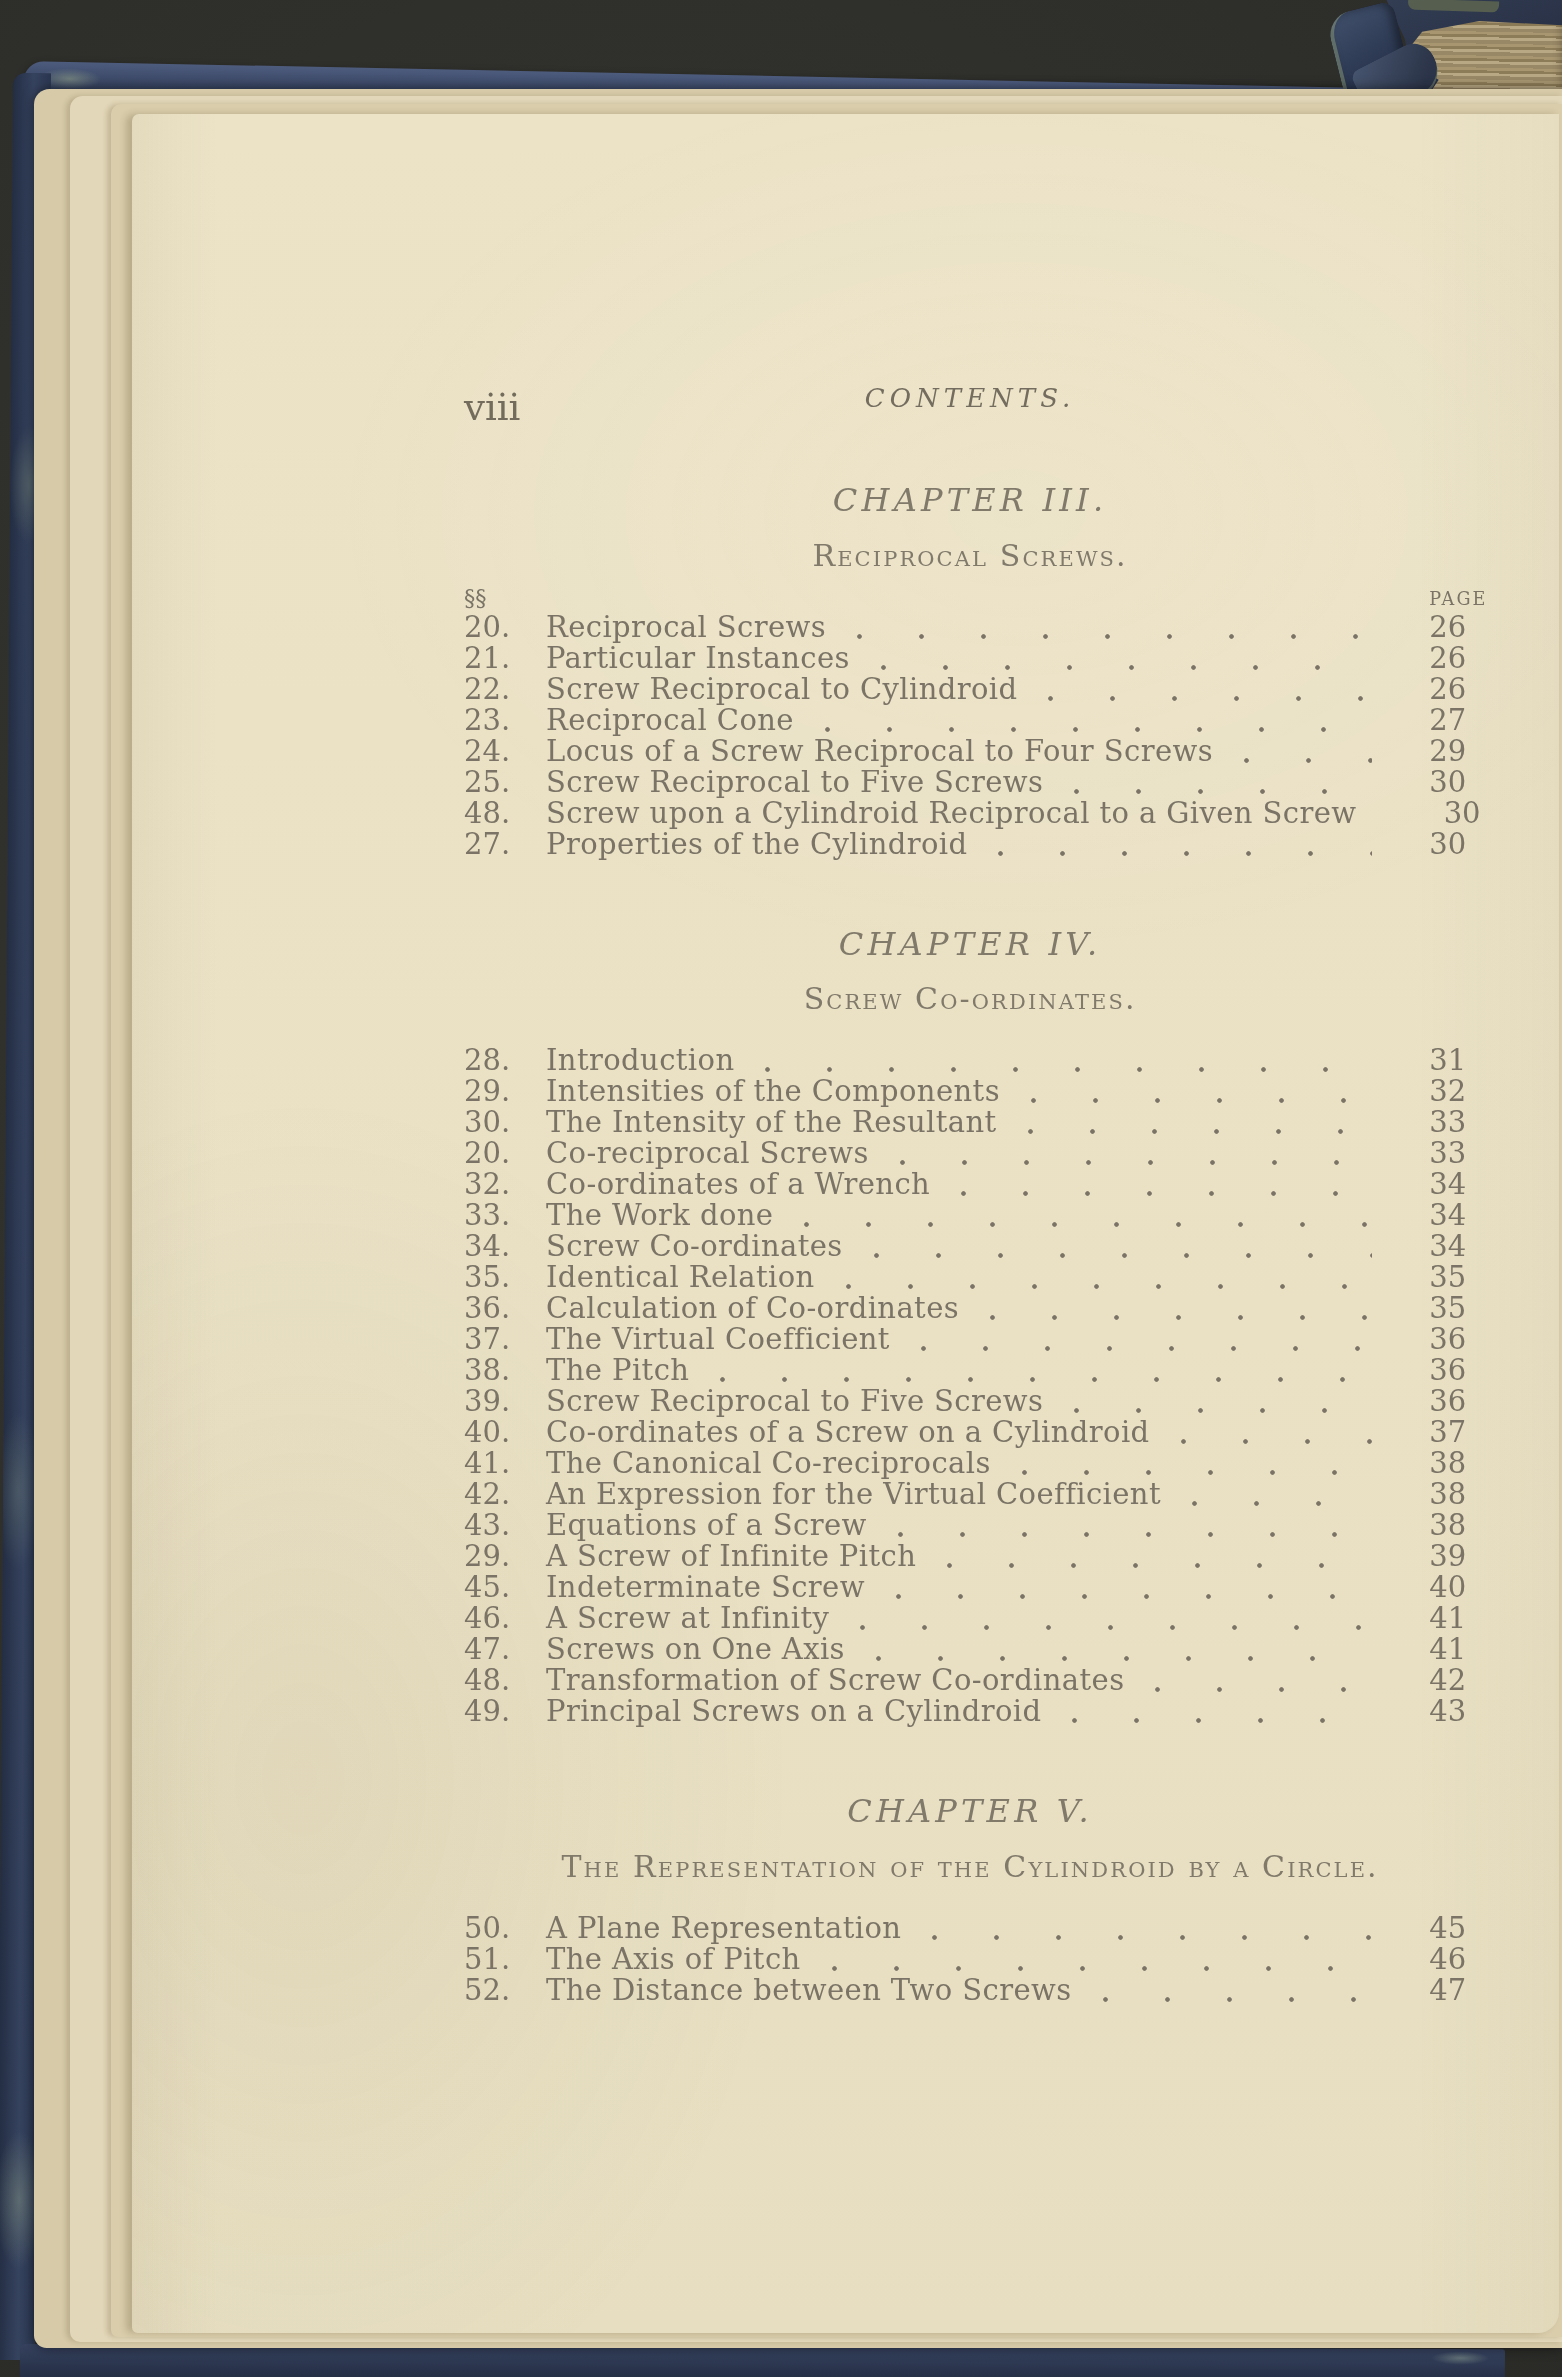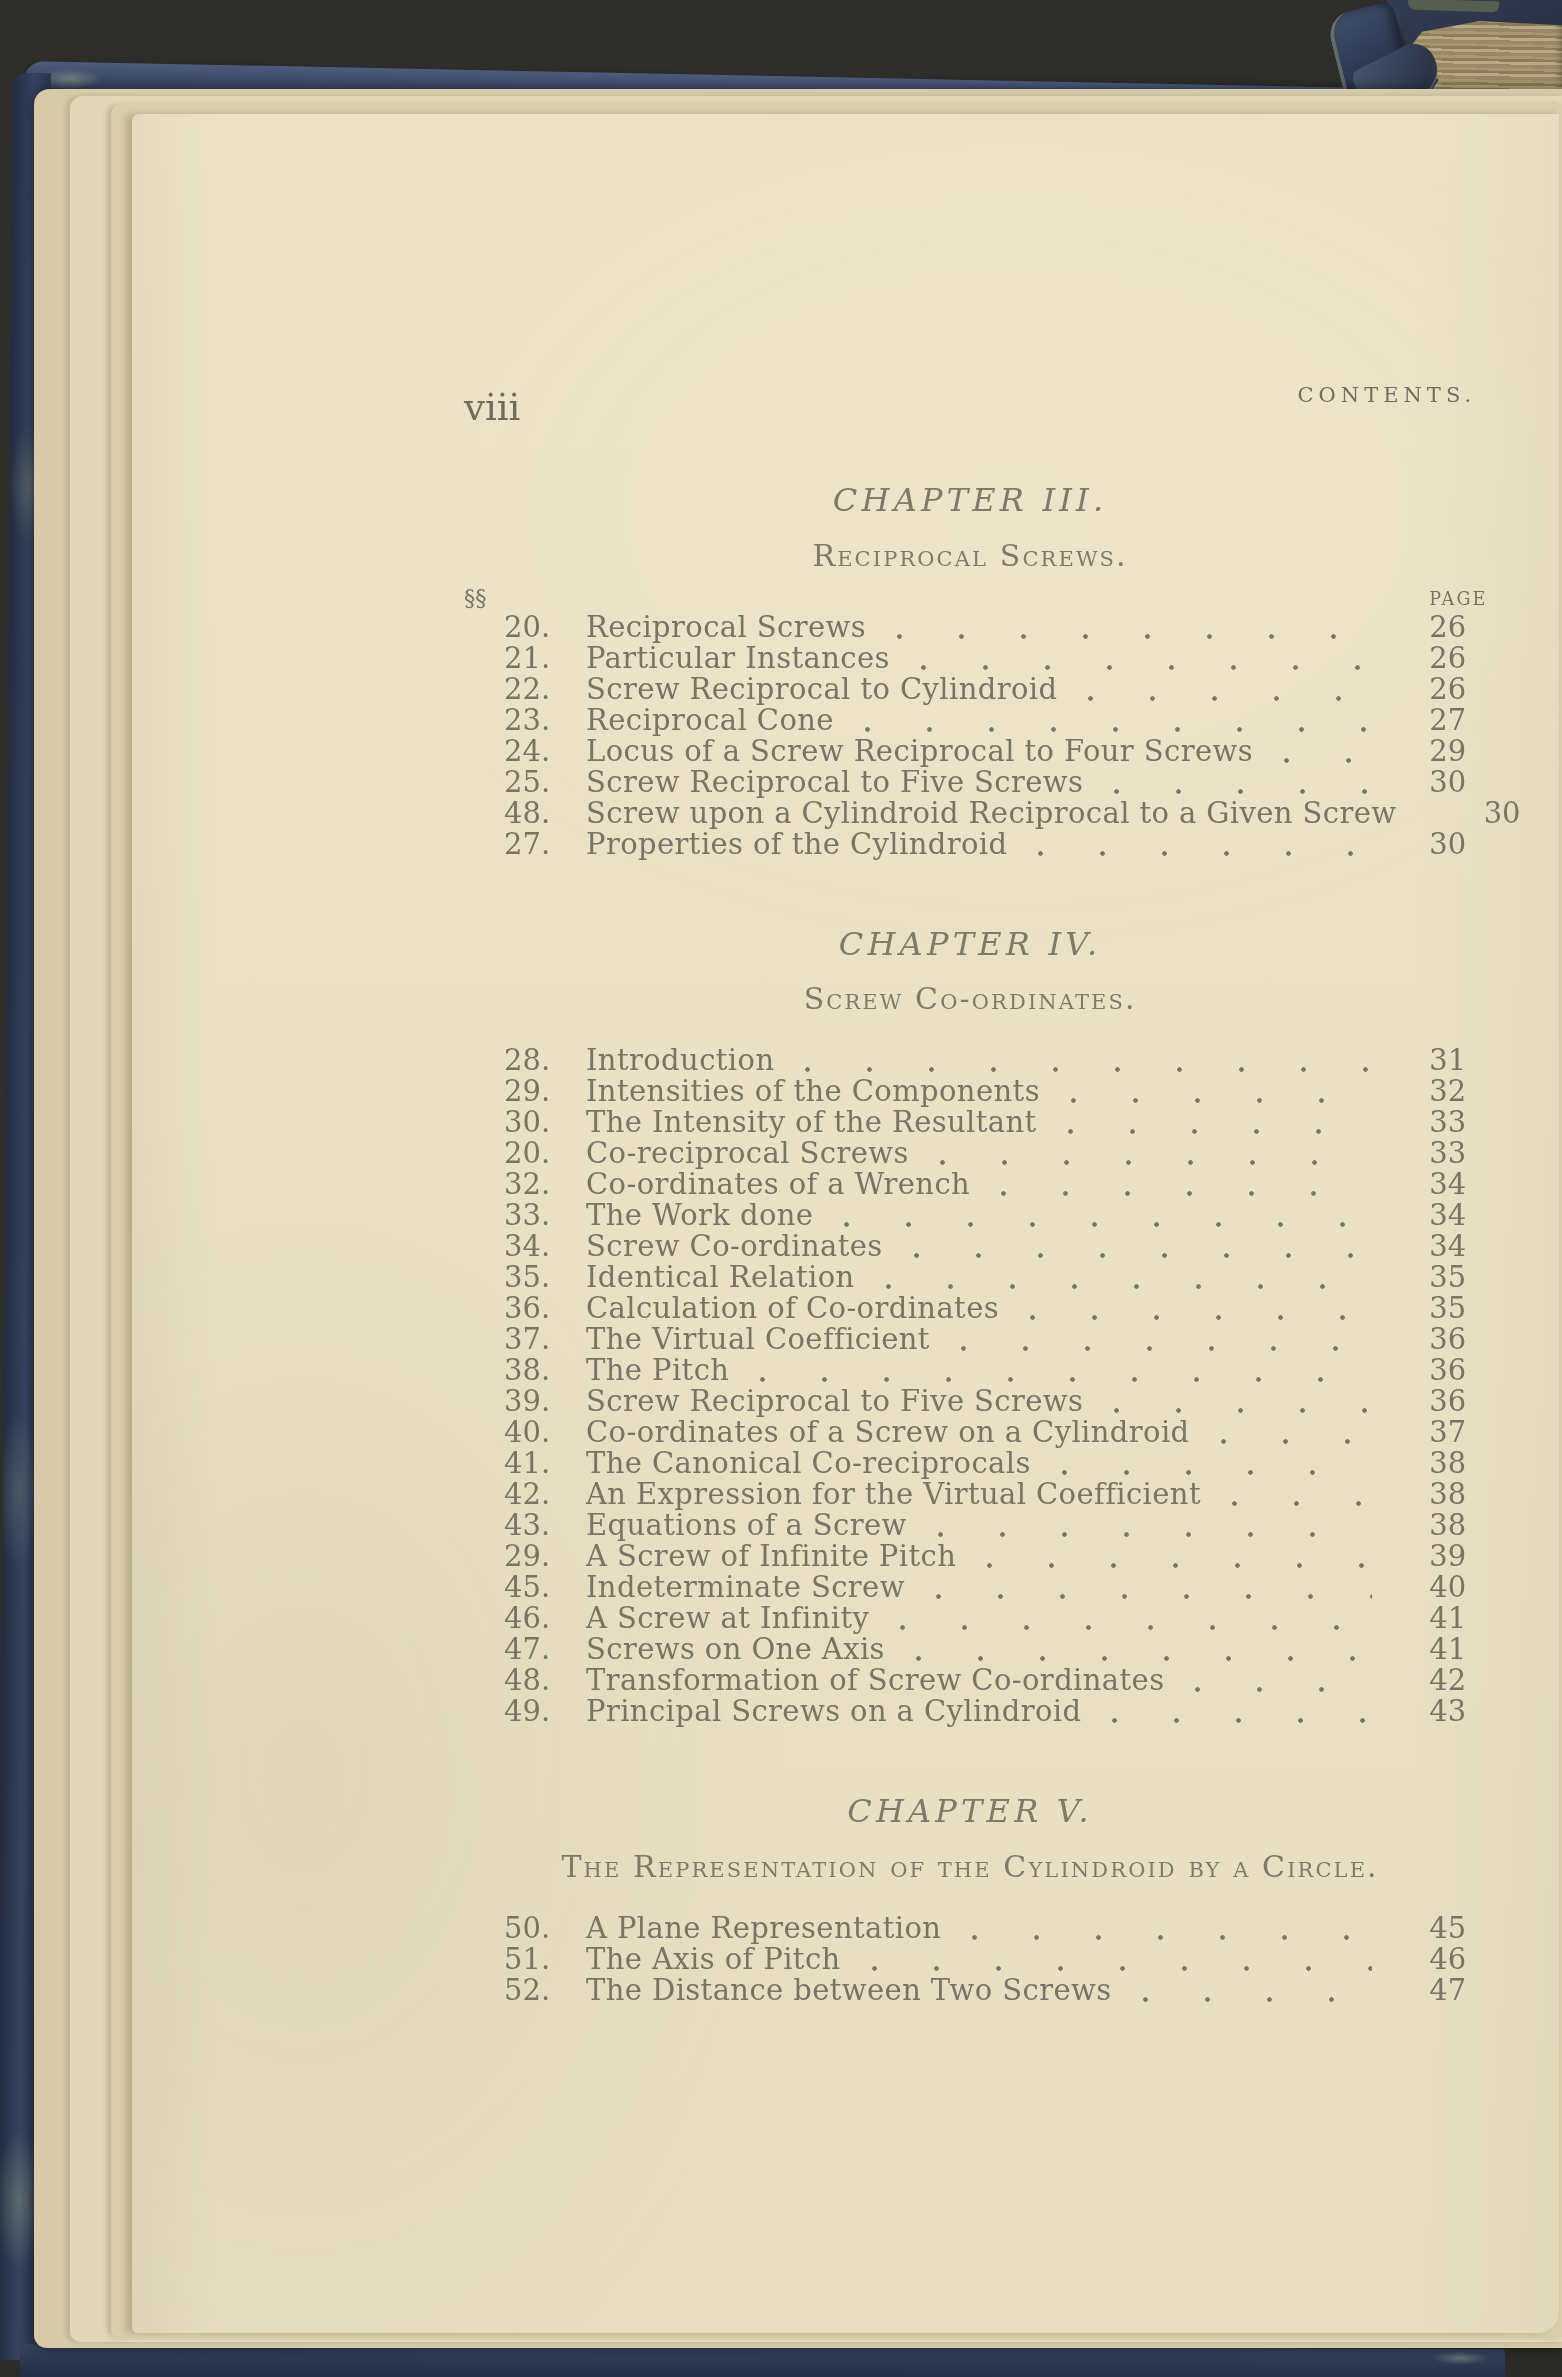--- a/index.html
+++ b/index.html
@@ -102,43 +102,43 @@
     border-radius: 7px 0 21px 5.6px;
     box-shadow: -5.6px 0 7px rgba(70,55,25,0.22);
   }
 
   
   .text-block { position: absolute; left: 332px; right: 83px; top: 0; color: #7b7466; }
 
   .running-head { position: relative; margin-top: 262px; height: 38px; }
   .folio { position: absolute; left: 0; top: 10px; font-size: 37px; color: #736c5d; }
   .running-title {
-    text-align: right; font-size: 21px; letter-spacing: 5px;
-    color: #746d5f; padding-top: 7px;
+    text-align: center; font-size: 26px; letter-spacing: 5px;
+    color: #746d5f; padding-top: 7px; font-style: italic;
   }
 
   .chapter { margin-top: 65px; }
   .ch-heading {
     font-size: 32px; font-weight: normal; letter-spacing: 4.2px;
     line-height: 42px; margin: 0; text-align: center; color: #817a6b; font-style: italic;
   }
   .ch-subtitle {
     font-size: 30px; font-weight: normal; font-variant: small-caps;
     letter-spacing: 2.1px; line-height: 38px; margin: 15.5px 0 0; text-align: center;
     color: #817a6b;
   }
 
   .col-headers {
     display: flex; justify-content: space-between; align-items: flex-end;
     margin-top: 7px; height: 27px; color: #7b7466;
   }
   .sect-mark { font-size: 22.5px; line-height: 24px; }
   .page-label { font-size: 17.6px; letter-spacing: 2.1px; transform: translate(11.3px, 0); }
 
-  .items { margin-top: 25px; margin-left: 40px; }
+  .items { margin-top: 25px; }
   .chapter.has-cols .items { margin-top: 1.4px; }
 
   .item { display: flex; align-items: baseline; height: 31px; font-size: 29px; color: #7b7466; }
   .item .num { flex: none; width: 82px; }
   .item .title { flex: none; white-space: nowrap; letter-spacing: 0.4px; }
   .item .leader {
     flex: 1 1 0; min-width: 0; height: 7px; position: relative; top: 2.8px;
     margin-left: 30px; margin-right: 24px;
     background-image: radial-gradient(circle at 3.5px 3.5px, #7b7466 1.9px, rgba(123,116,102,0) 2.7px);
     background-size: 62px 7px; background-repeat: repeat-x; background-position: 0 100%;

